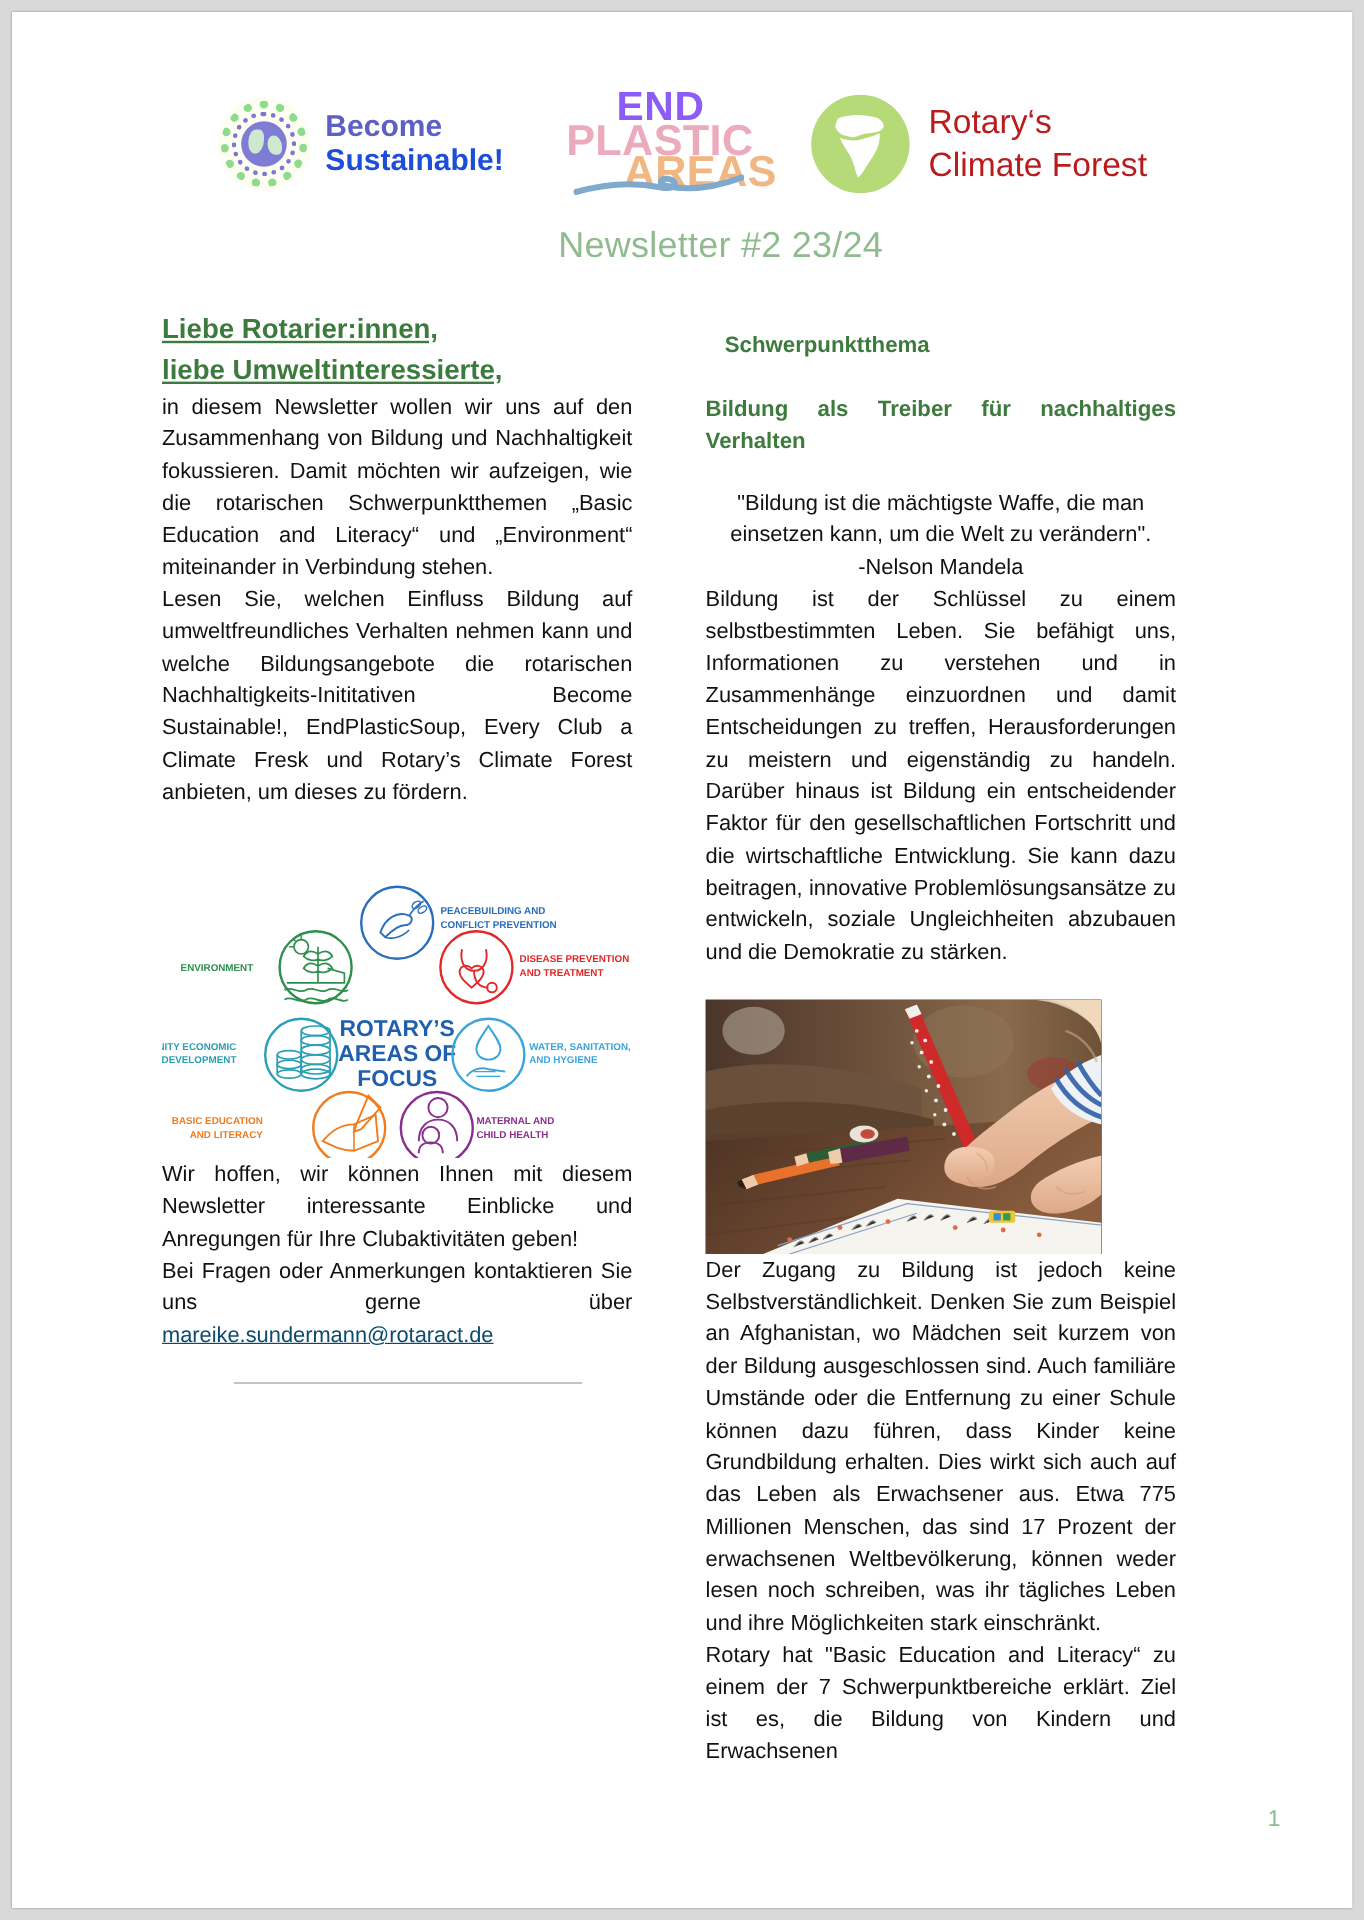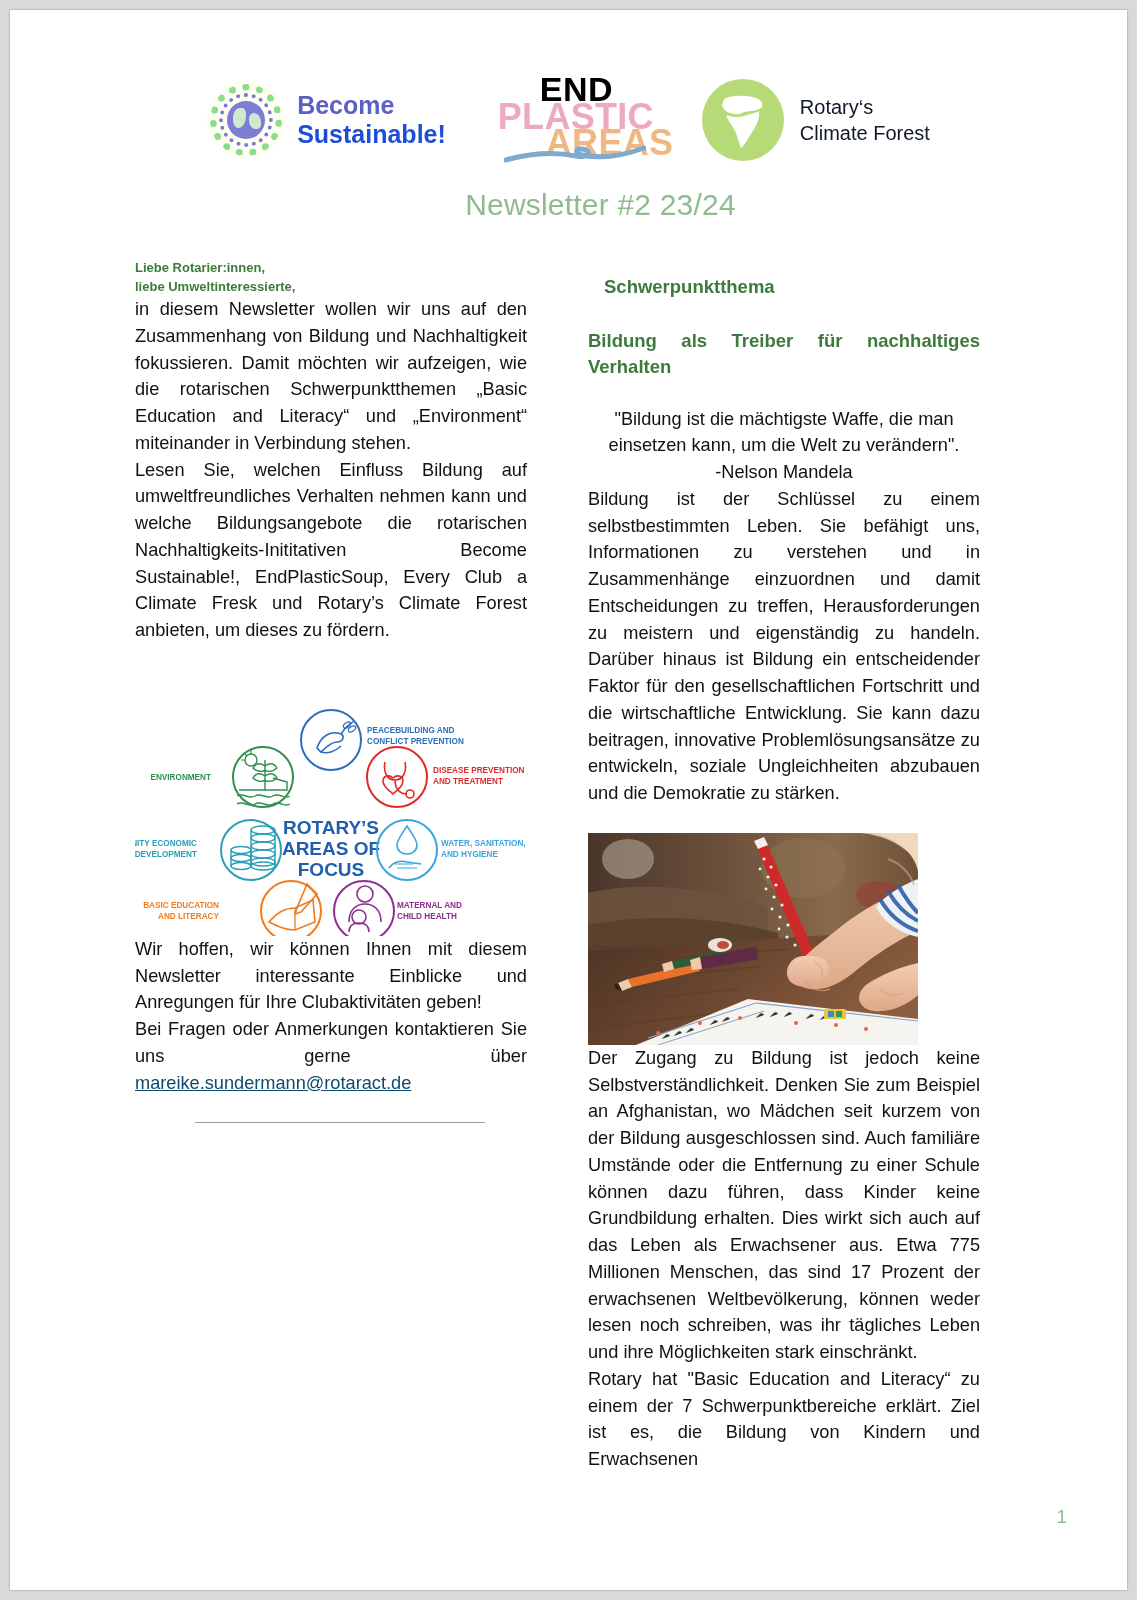--- a/index.html
+++ b/index.html
@@ -97,21 +97,21 @@
   
   .eps {
     position: relative;
     width: 152px;
     height: 96px;
   }
   .eps .w-end {
     position: absolute;
     left: 42px; top: -2px;
     font-size: 34px; font-weight: bold;
-    color: #000000;
+    color: #8b5cf6;
     letter-spacing: 0.5px;
   }
   .eps .w-plastic {
     position: absolute;
     left: 0px; top: 24px;
     font-size: 36px; font-weight: bold;
     color: #ecaabd;
     letter-spacing: 0.3px;
   }
   .eps .w-soup {
@@ -124,21 +124,21 @@
   .eps .wave { position: absolute; left: 6px; top: 68px; }
 
   
   .rcf-mark {
     width: 82px; height: 82px;
     border-radius: 50%;
     background: #b5da77;
     display: flex; align-items: center; justify-content: center;
     margin-right: 16px;
   }
-  .rcf-text { color: #0f172a; font-size: 20px; line-height: 1.3; }
+  .rcf-text { color: #b91c1c; font-size: 28px; line-height: 1.3; }
 
   
   .newsletter-title {
     position: absolute;
     left: 0; top: 178px;
     width: 100%;
     text-align: center;
     color: #8fbb8f;
     font-size: 30px;
     font-weight: normal;
@@ -158,22 +158,23 @@
     position: absolute;
     top: 0;
     width: 392px;
   }
   .col-left  { left: 125px; }
   .col-right { left: 578px; }
 
   .greeting {
     color: #3d7a3d;
     font-weight: bold;
-    font-size: 13px;
+    font-size: 23px;
     line-height: 1.47;
+    text-decoration: underline;
   }
   h2.sub-kicker {
     margin: 16px;
     color: #3d7a3d;
     font-weight: bold;
     font-size: 18.5px;
     line-height: 1.4;
   }
   h2.sub-head {
     margin: 28px 0 0 0;

